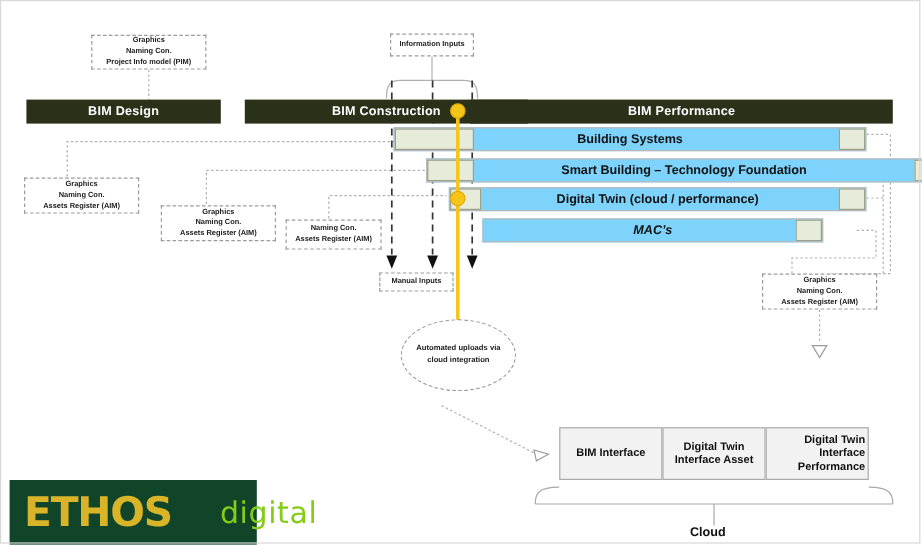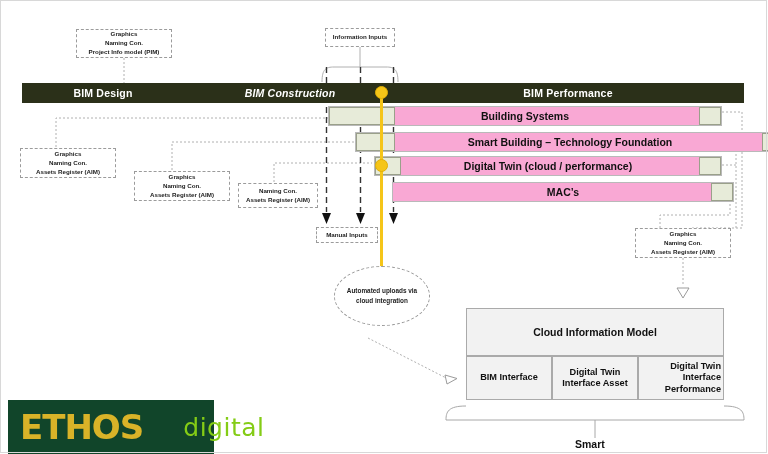--- a/index.html
+++ b/index.html
@@ -7,21 +7,21 @@
        font-family:"Liberation Sans","DejaVu Sans",sans-serif;color:#1a1a1a;}
   #stage{position:absolute;left:0;top:0;width:768px;height:454px;}
   #edges{position:absolute;left:0;top:0;width:768px;height:454px;pointer-events:none;}
 
   
   .phase{position:absolute;height:20px;background:#2b3019;color:#ffffff;
          display:flex;align-items:center;justify-content:center;
          font-size:10.5px;font-weight:bold;letter-spacing:.2px;}
 
   
-  .bar{position:absolute;height:20px;background:#f9a8d4;border:1px solid #b9b9b9;
+  .bar{position:absolute;height:20px;background:#7dd3fc;border:1px solid #b9b9b9;
        box-sizing:border-box;}
   .bar .bar-label{position:absolute;left:0;right:0;top:0;height:100%;
        display:flex;align-items:center;justify-content:center;
        font-size:10.5px;font-weight:bold;color:#111;}
   .seg{position:absolute;top:0;height:100%;background:#e7ebd9;
        border:1px solid #9aa08a;box-sizing:border-box;}
   .endcap{position:absolute;top:0;height:100%;width:22px;background:#e7ebd9;
        border:1px solid #9aa08a;box-sizing:border-box;}
 
   
@@ -117,21 +117,21 @@
       <path d="M724,406 C742,406 744,412 744,420"></path>
       <path d="M446,420 L595,420"></path>
       <path d="M595,420 L744,420"></path>
       <path d="M595,420 L595,438"></path>
     </g>
   </svg>
 
   <div class="phase" style="left:22px;top:83px;width:162px;">
     <span>BIM Design</span>
   </div>
-  <div class="phase" style="left:172px;top:83px;width:236px;font-style:italic;">
+  <div class="phase" style="left:204px;top:83px;width:236px;">
     <span>BIM Construction</span>
   </div>
   <div class="phase" style="left:392px;top:83px;width:352px;">
     <span>BIM Performance</span>
   </div>
 
   <div class="bar" style="left:328px;top:106px;width:394px;">
     <div class="seg" style="left:0;width:66px;"></div>
     <div class="endcap" style="right:0;"></div>
     <div class="bar-label">Building Systems</div>
@@ -142,21 +142,21 @@
     <div class="endcap" style="right:0;"></div>
     <div class="bar-label">Smart Building – Technology Foundation</div>
   </div>
 
   <div class="bar" style="left:374px;top:156px;width:348px;">
     <div class="seg" style="left:0;width:26px;"></div>
     <div class="endcap" style="right:0;"></div>
     <div class="bar-label">Digital Twin (cloud / performance)</div>
   </div>
 
-  <div class="bar" style="left:392px;top:182px;width:342px;">
+  <div class="bar" style="left:402px;top:182px;width:284px;font-style:italic;">
     <div class="endcap" style="right:0;"></div>
     <div class="bar-label">MAC’s</div>
   </div>
 
   <div class="vline" style="left:380px;top:90px;height:180px;"></div>
   <div class="dot" style="left:375px;top:86px;"></div>
   <div class="dot" style="left:375px;top:159px;"></div>
   <div class="dot" style="left:375px;top:266px;"></div>
 
   <div class="note" style="left:76px;top:29px;width:96px;height:29px;">
@@ -197,33 +197,32 @@
   </div>
 
   <div class="ellipse" style="left:334px;top:266px;width:94px;height:58px;">
     <div>
       <div>Automated uploads via</div>
       <div>cloud integration</div>
     </div>
   </div>
 
   <div class="cim" style="left:466px;top:308px;width:258px;height:98px;">
-    <div class="cim-head">Cloud Information Model</div>
     <div class="cim-cell" style="left:0;width:86px;">
       <span>BIM Interface</span>
     </div>
     <div class="cim-cell" style="left:86px;width:86px;">
       <span>Digital Twin Interface Asset</span>
     </div>
     <div class="cim-cell" style="left:172px;width:86px;text-align:right;">
       <span>Digital Twin Interface Performance</span>
     </div>
   </div>
 
-  <div class="future" style="left:575px;top:438px;">Smart</div>
+  <div class="future" style="left:575px;top:438px;">Cloud</div>
 
   <div class="logo" style="left:8px;top:400px;width:194px;height:54px;padding-left:12px;gap:12px;">
     <span class="lw">ETHOS</span>
     <span class="bar-sep"></span>
     <span class="dg">digital</span>
   </div>
 
   <div class="frame"></div>
 </div>
 

